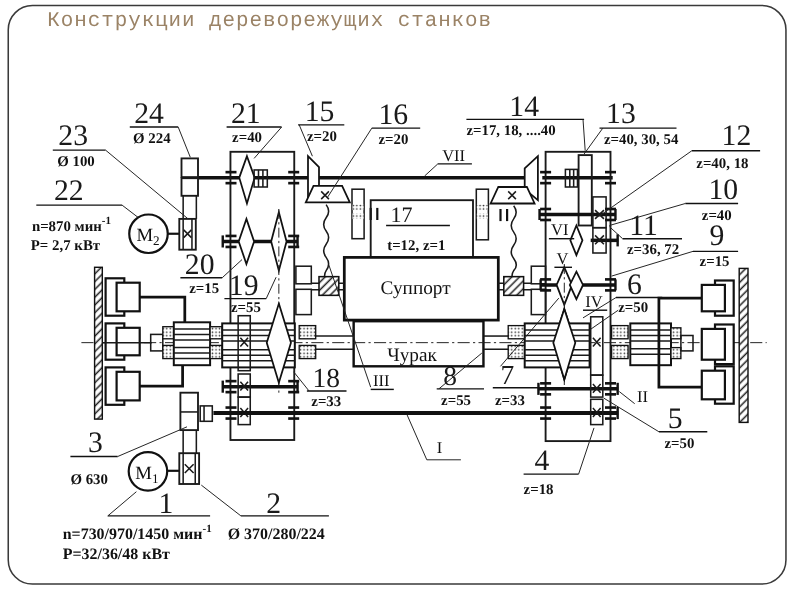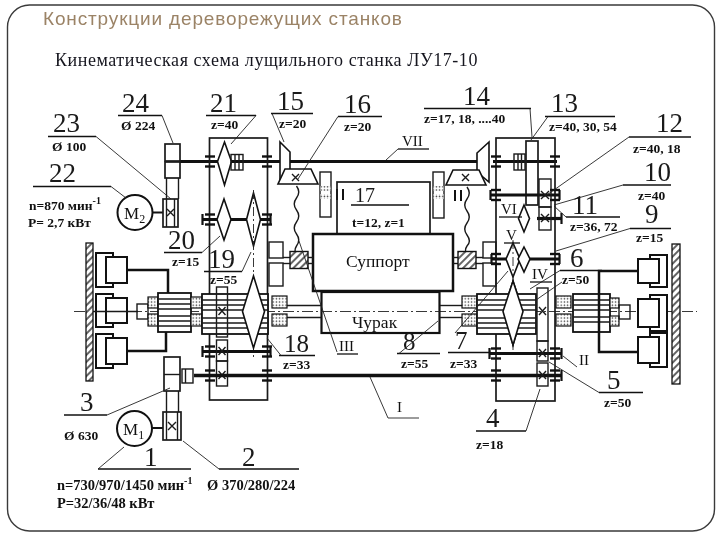--- a/index.html
+++ b/index.html
@@ -617,16 +617,15 @@
 
 <g>
 <text x="208" y="268" class="num">19</text>
 <line x1="204" y1="271.5" x2="242" y2="271.5" class="ul"></line>
 <line x1="242" y1="271.5" x2="251" y2="252" class="ldr"></line>
 <text x="210" y="284" class="sub">z=55</text>
 </g>
 
 </svg>
 
-<div style="position:absolute;left:43px;top:8px;font-family:Liberation Sans, sans-serif;font-size:19px;color:#9b8366;letter-spacing:0.85px;">Конструкции дереворежущих станков</div>
-
-<div style="position:absolute;left:55px;top:50px;font-family:'Liberation Serif',serif;font-size:18px;color:#16161f;letter-spacing:0.55px;">Кинематическая схема лущильного станка ЛУ17-10</div>
+<div style="position:absolute;left:43px;top:8px;font-family:Liberation Mono, monospace;font-size:19px;color:#9b8366;letter-spacing:0.85px;">Конструкции дереворежущих станков</div>
+
 </div>
 
 </body></html>

